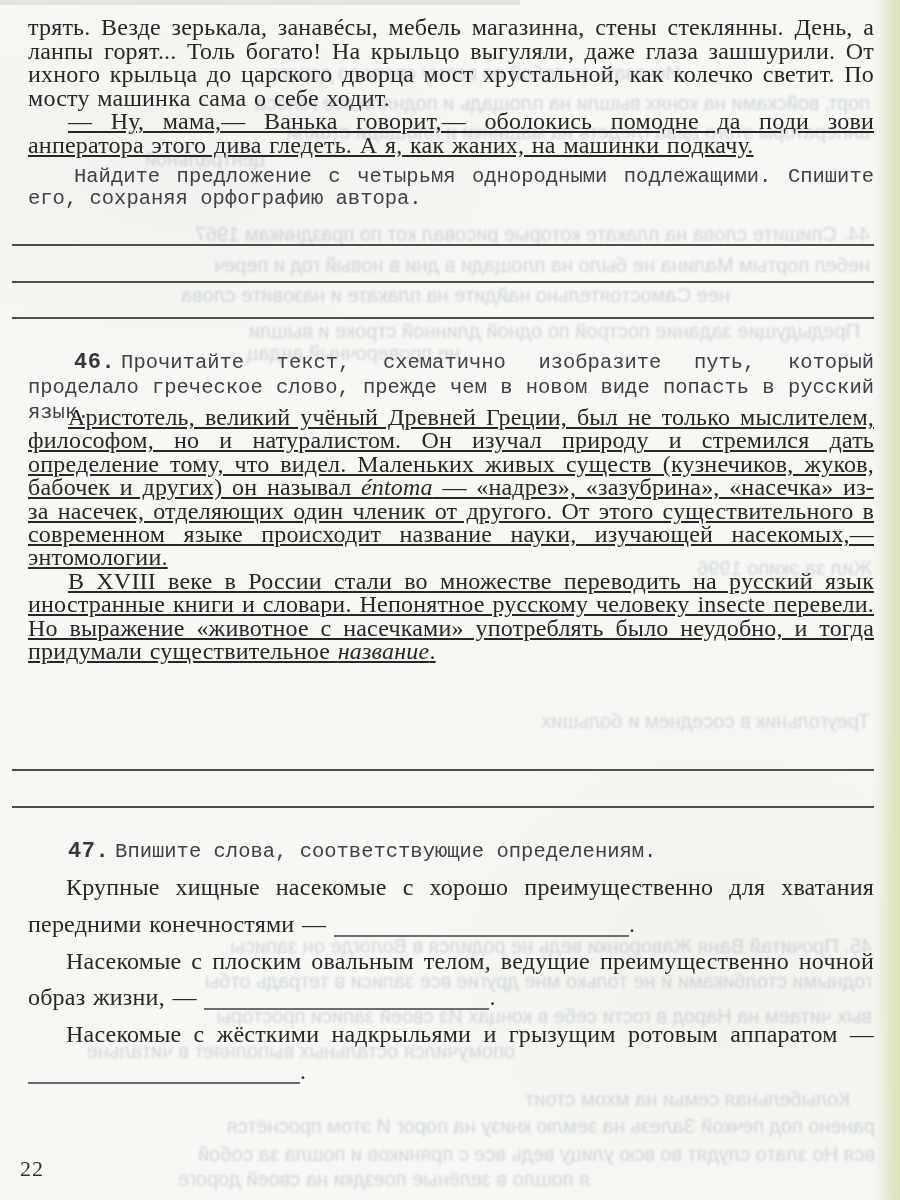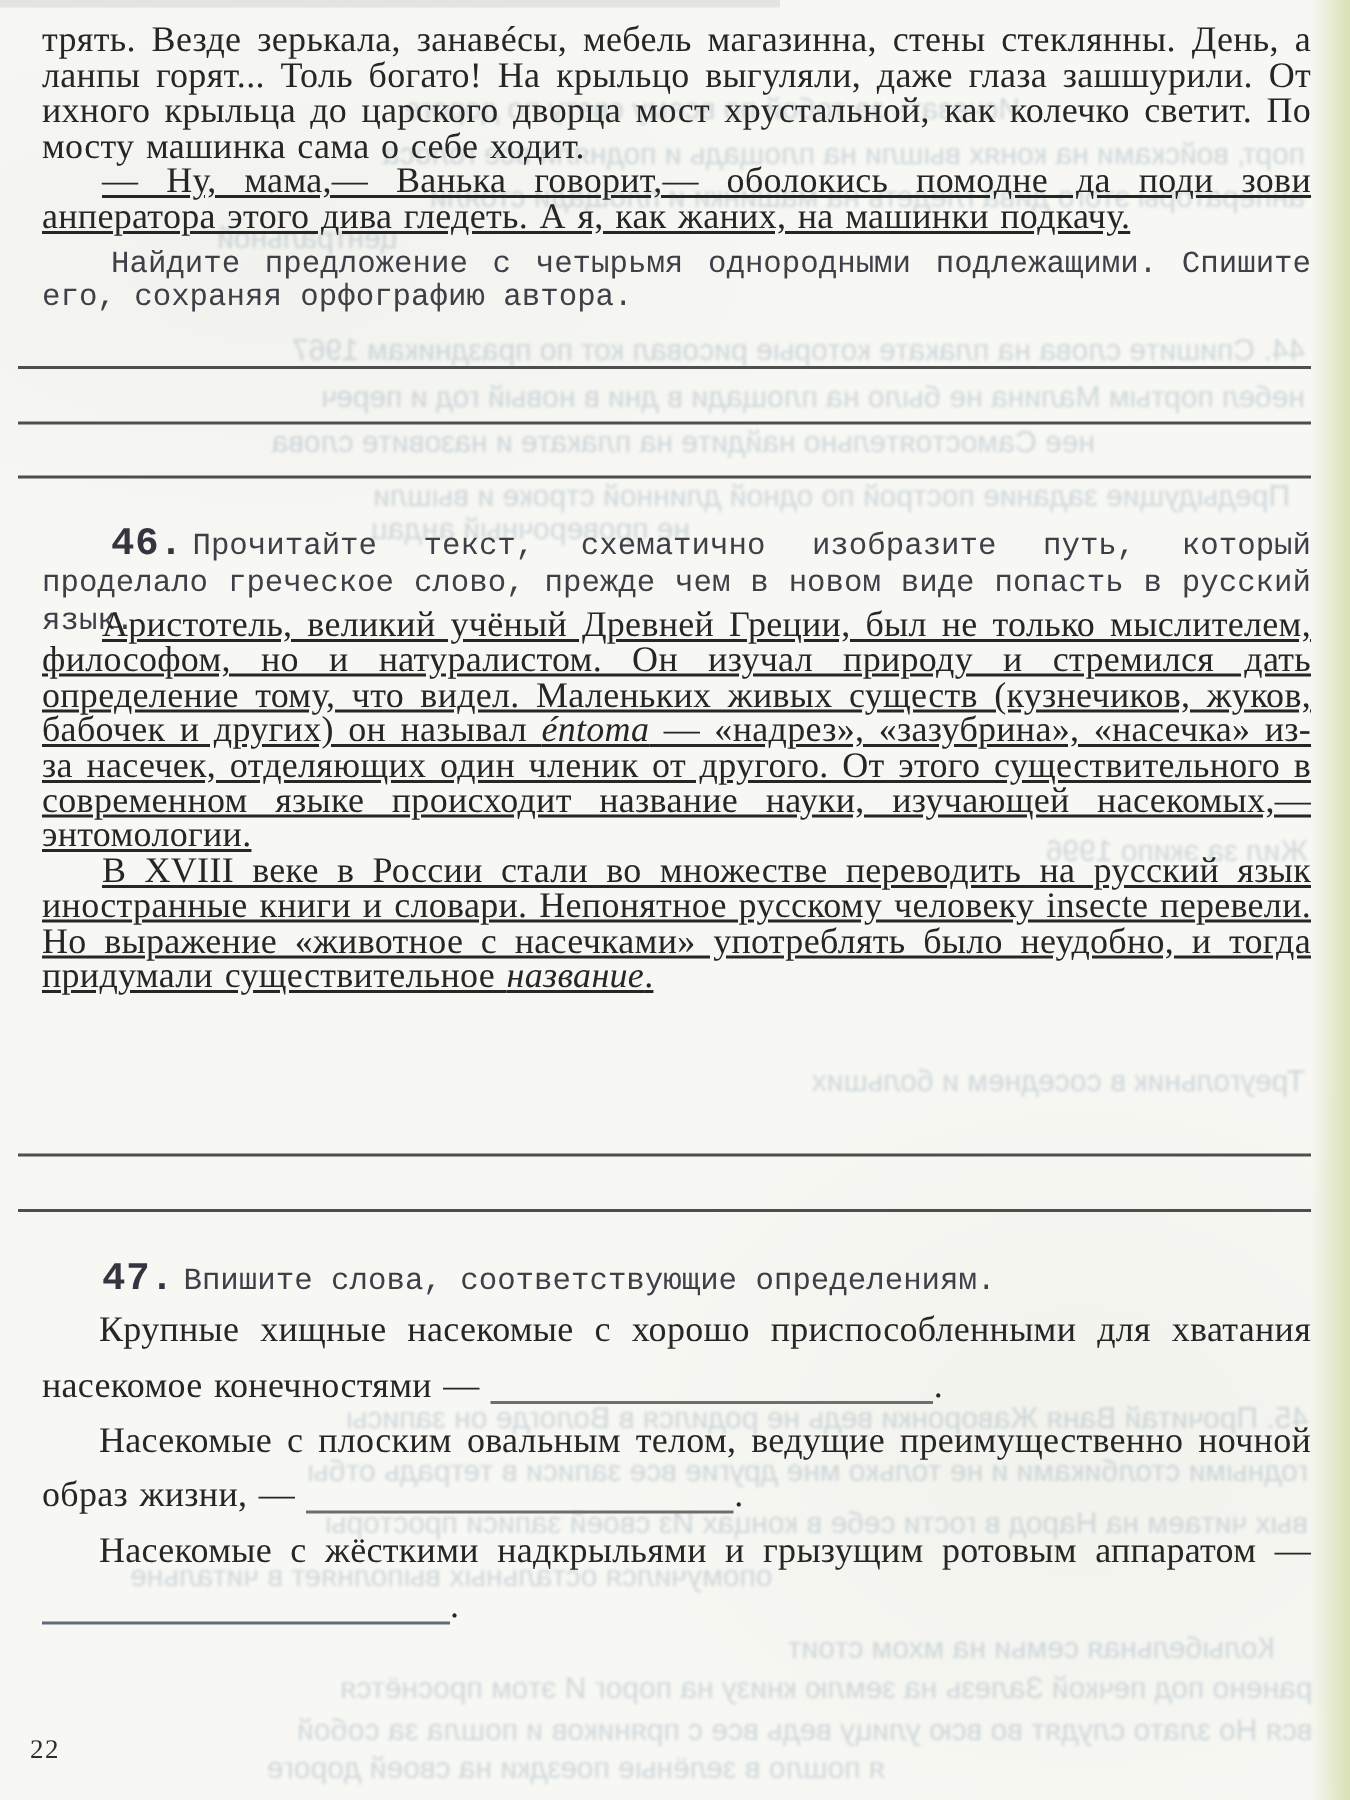--- a/index.html
+++ b/index.html
@@ -29,41 +29,41 @@
 
   .sansblock{
     position:absolute;left:28px;width:846px;
     font-family:Liberation Mono, monospace;
     color:#3f3f48;font-size:20.5px;line-height:22px;
     text-align:justify;
   }
   #task45{top:166px;text-indent:46px;line-height:21.5px;}
   #task46head{top:350px;text-indent:46px;line-height:25px;}
   #task47head{top:841px;text-indent:40px;}
-  .tasknum{font-weight:bold;font-size:26px;color:#35353f;letter-spacing:0.5px;padding-right:6px;}
+  .tasknum{font-weight:bold;font-size:22px;color:#35353f;letter-spacing:0.5px;padding-right:6px;}
 
   
   .rule{position:absolute;left:12px;width:862px;height:0;border-top:2px solid #4e4e4e;}
   .rule.r1{top:244px;}
   .rule.r2{top:281px;}
   .rule.r3{top:317px;}
   .rule.r4{top:769px;}
   .rule.r5{top:806px;}
 
   
   #definitions{top:869px;line-height:36.8px;}
   #definitions p{margin:0;text-indent:38px;}
   .blank{display:inline-block;height:5px;vertical-align:-5px;
     border-bottom:2px solid #6e6e6e;}
   .blank.b1{width:295px;}
   .blank.b2{width:285px;}
   .blank.b3{width:282px;}
   .blank.b4{width:272px;border-bottom-color:#5d6e7a;}
 
-  #pagenum{position:absolute;left:20px;top:1156px;font-size:18px;color:#2e2e2e;
+  #pagenum{position:absolute;left:20px;top:1156px;font-size:22px;color:#2e2e2e;
     letter-spacing:1px;}
 
   
   .ghost{position:absolute;font-family:"Liberation Sans","DejaVu Sans",sans-serif;
     font-size:20px;color:rgba(104,138,158,0.52);opacity:0.55;
     transform:scaleX(-1);filter:blur(1.1px);
     white-space:nowrap;overflow:hidden;pointer-events:none;}
   #ghosts .ghost:nth-of-type(1){top:62px;left:150px;width:530px;}
   #ghosts .ghost:nth-of-type(2){top:92px;left:30px;width:840px;}
   #ghosts .ghost:nth-of-type(3){top:121px;left:30px;width:840px;}
@@ -136,21 +136,21 @@
   </div>
 
   <div class="rule r4"></div>
   <div class="rule r5"></div>
 
   <div id="task47head" class="sansblock">
     <span class="tasknum">47.</span><span>Впишите слова, соответствующие определениям.</span>
   </div>
 
   <div id="definitions" class="serifblock">
-    <p><span>Крупные хищные насекомые с хорошо приспособленными для хватания насекомое конечностями — </span><span class="blank b1"></span><span>.</span></p>
+    <p><span>Крупные хищные насекомые с хорошо преимущественно для хватания передними конечностями — </span><span class="blank b1"></span><span>.</span></p>
     <p><span>Насекомые с плоским овальным телом, ведущие преимущественно ночной образ жизни, — </span><span class="blank b2"></span><span>.</span></p>
     <p><span>Насекомые с жёсткими надкрыльями и грызущим ротовым аппаратом — </span><span class="blank b4"></span><span>.</span></p>
   </div>
 
   <div id="pagenum">22</div>
 
   <div class="edge-right"></div>
   <div class="edge-top"></div>
 </div>
 

